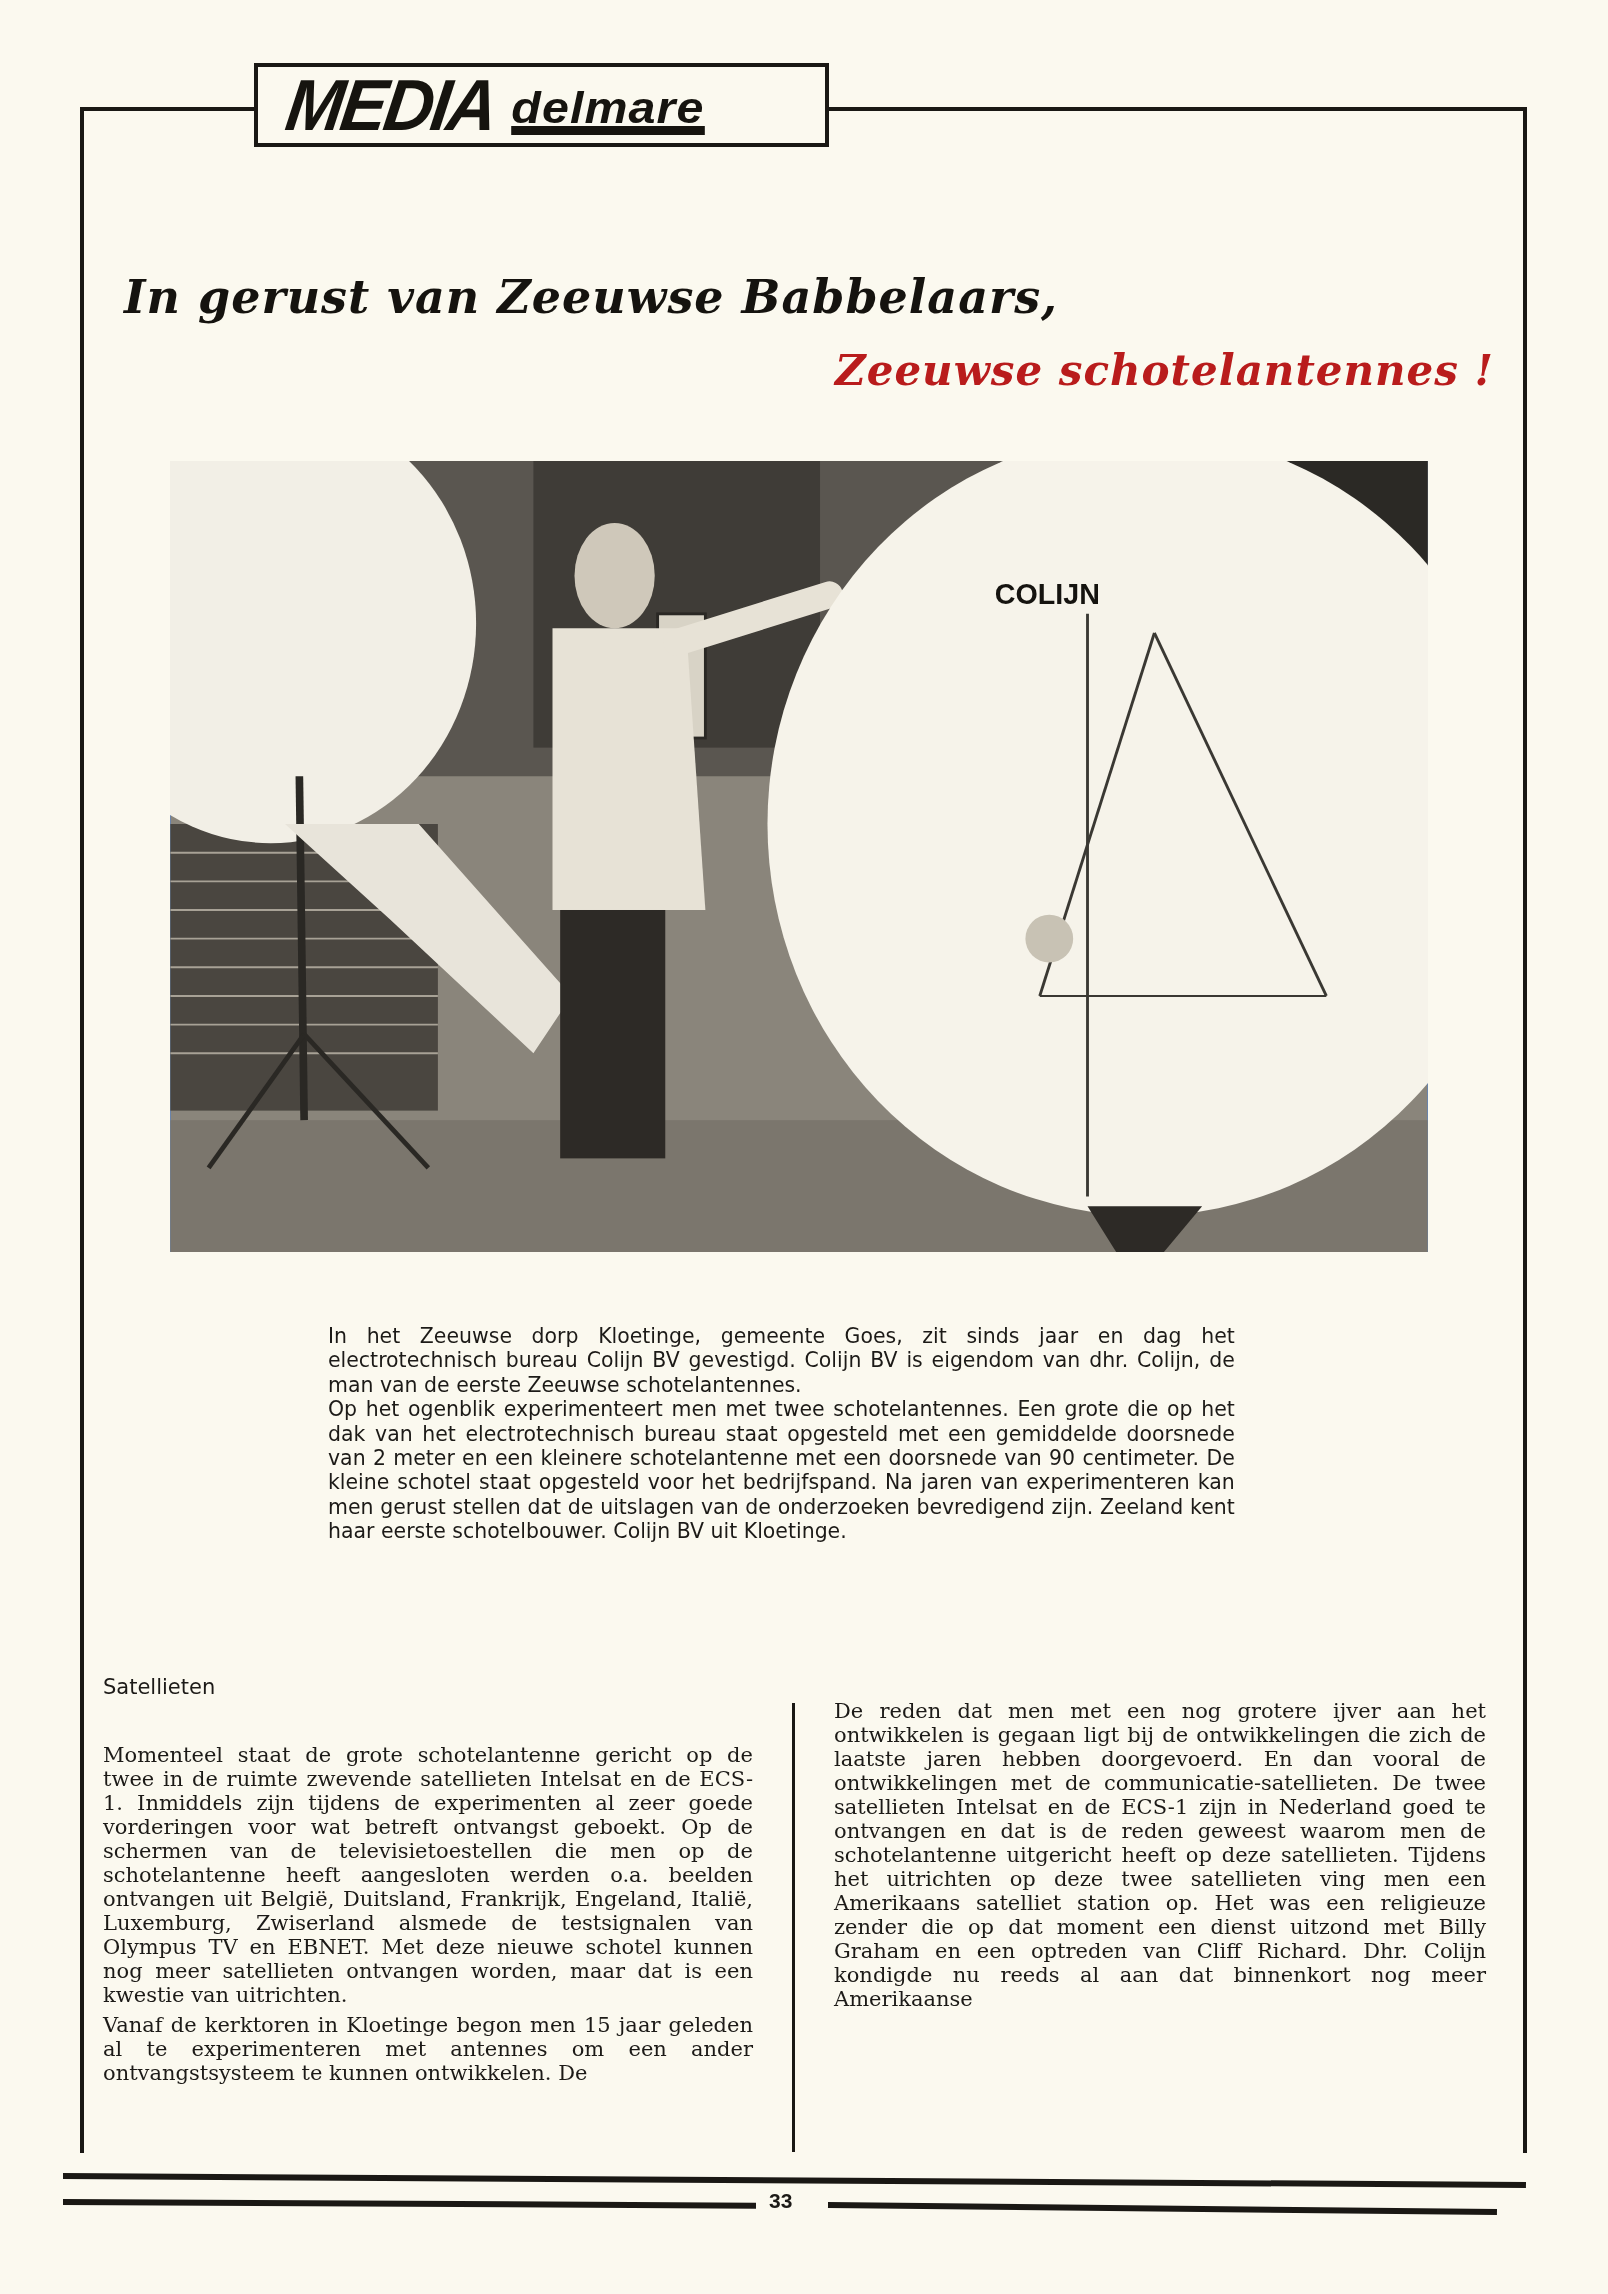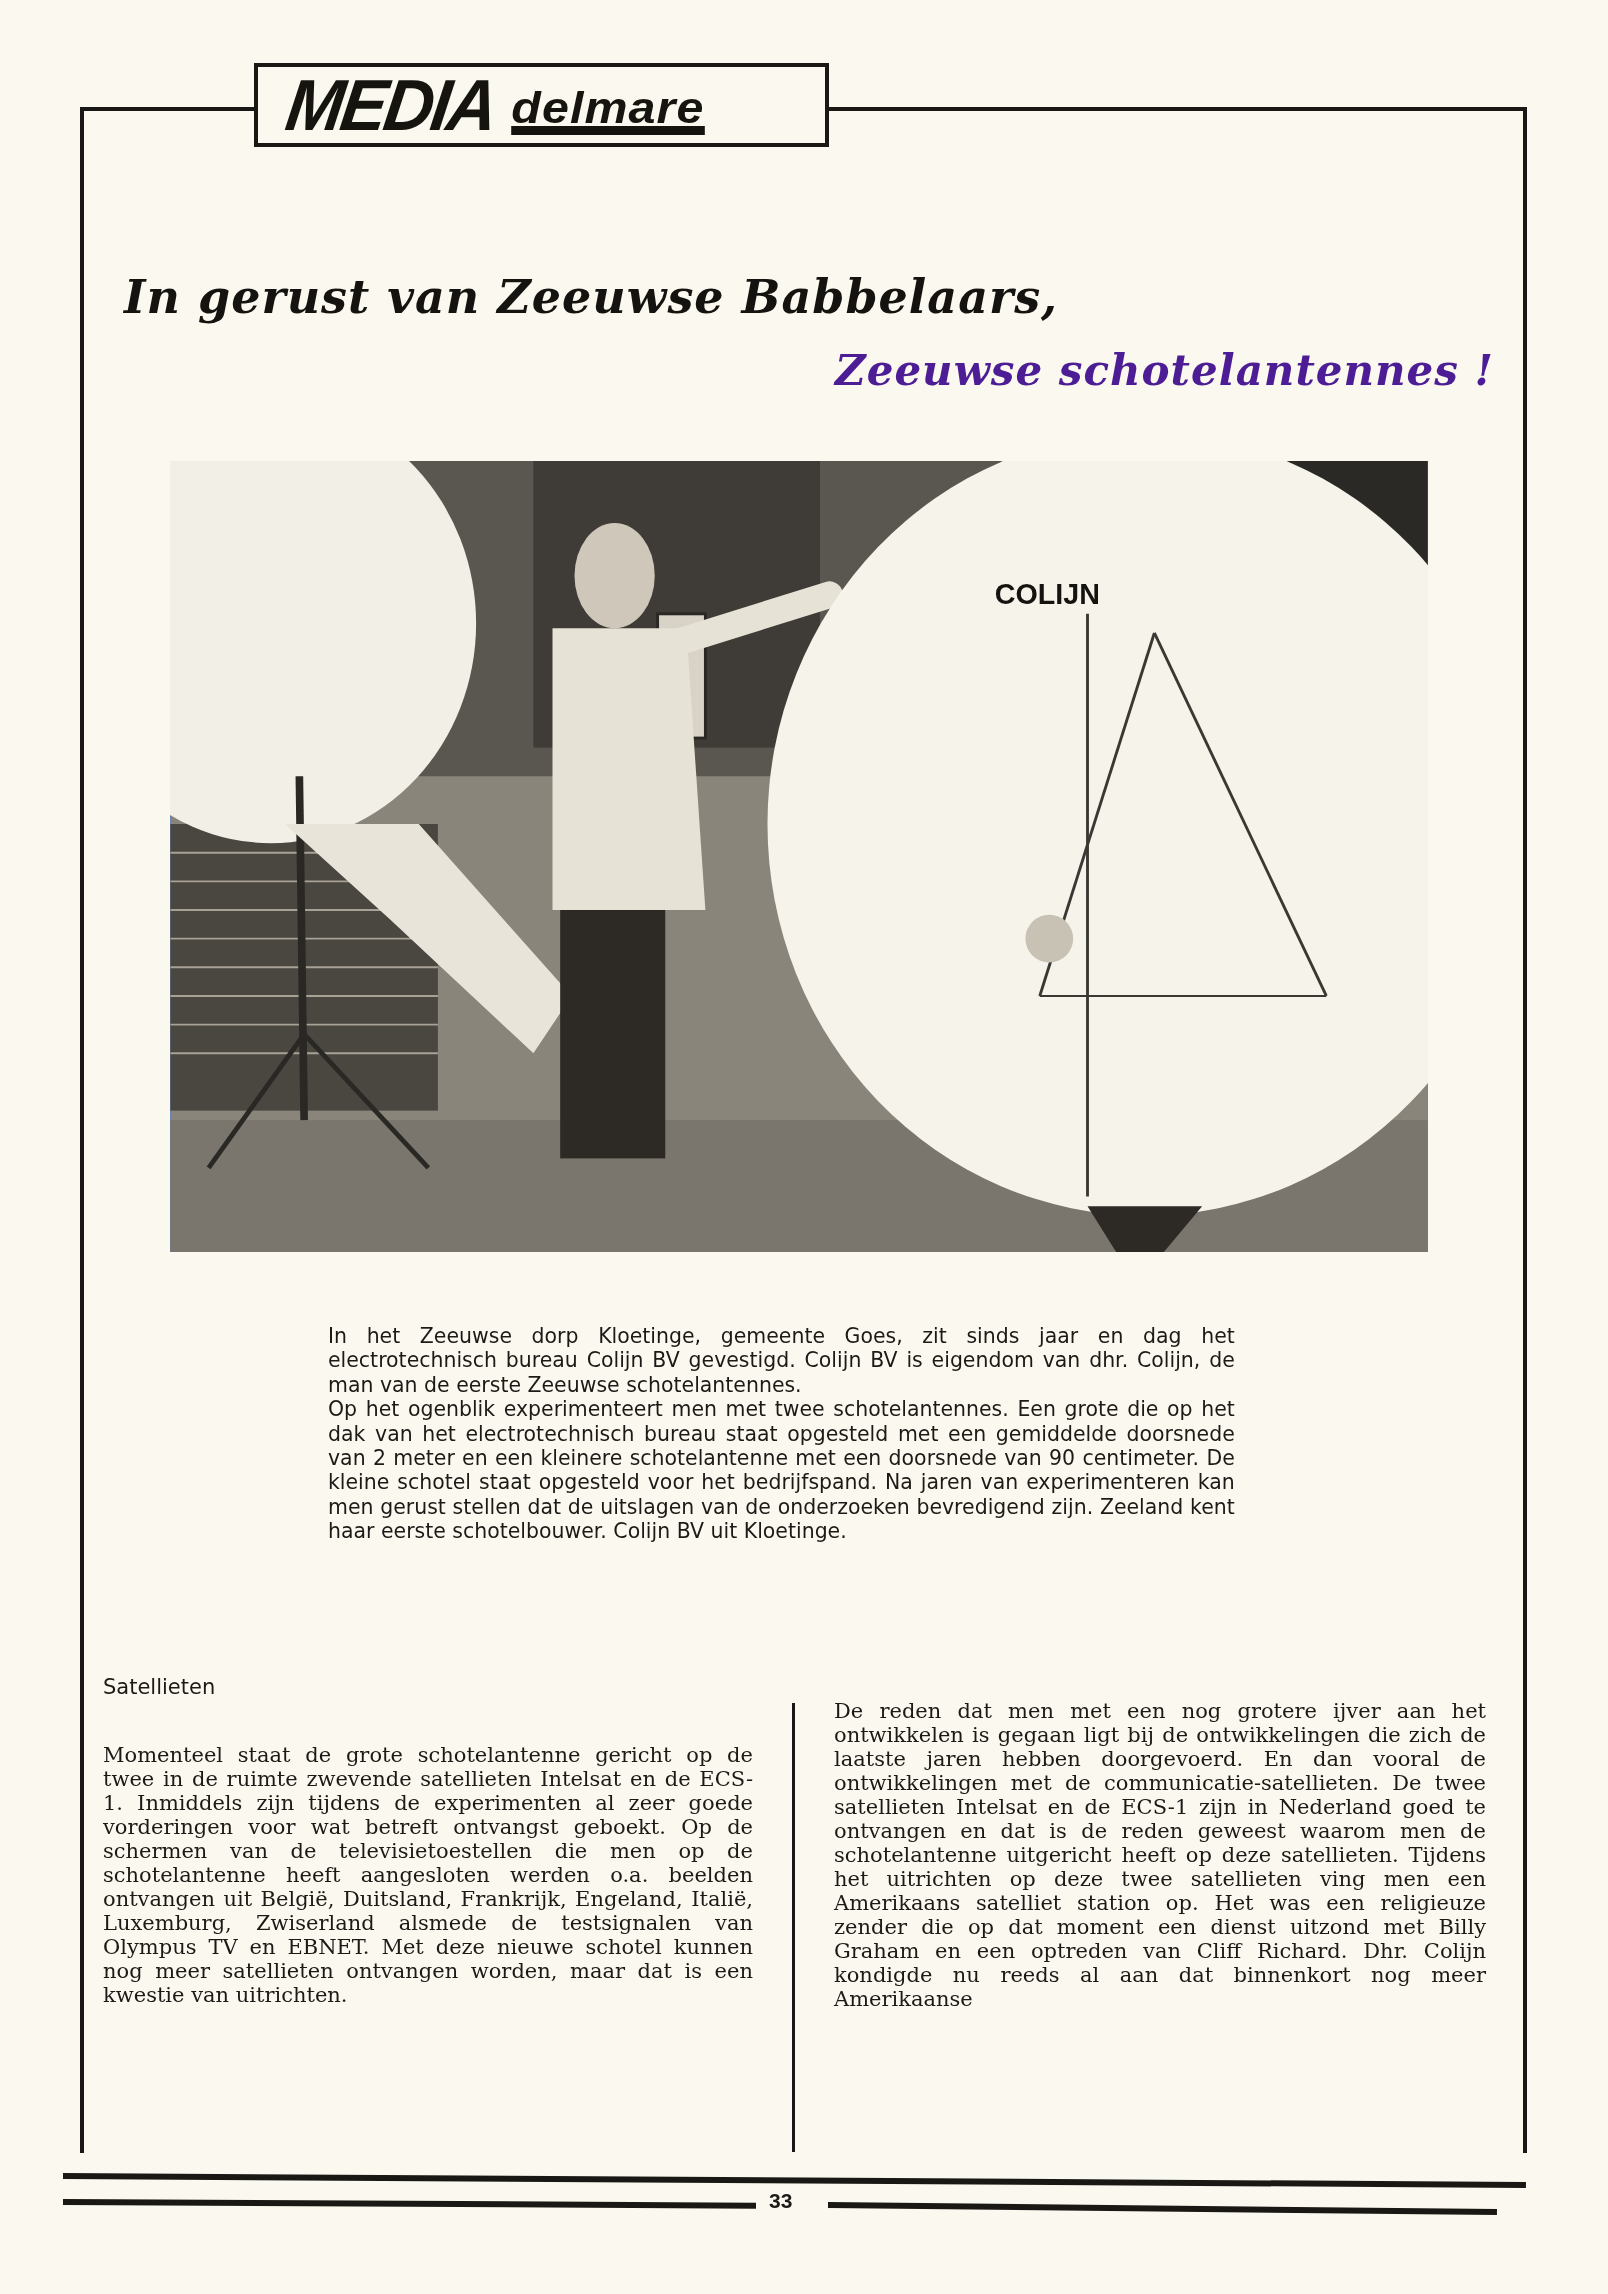--- a/index.html
+++ b/index.html
@@ -32,21 +32,21 @@
       border-bottom:9.6px solid #16140f; line-height:0.85;
     }
     .title1 {
       position:absolute; left:124px; top:270px;
       font-family:"DejaVu Serif", serif; font-style:italic; font-weight:bold;
       font-size:46px; letter-spacing:1px; color:#15130f;
     }
     .title2 {
       position:absolute; left:835px; top:346px;
       font-family:"DejaVu Serif", serif; font-style:italic; font-weight:bold;
-      font-size:42px; letter-spacing:1px; color:#4c1d95;
+      font-size:42px; letter-spacing:1px; color:#b91c1c;
     }
     .photo {
       position:absolute; left:170px; top:461px; width:1258px; height:791px;
       background:#3b82f6; overflow:hidden;
     }
     .photo svg { display:block; }
     .intro {
       position:absolute; left:328px; top:1324px; width:908px;
       font-family:"DejaVu Sans", sans-serif; font-size:22px; line-height:24.4px;
       text-align:justify; transform:scaleX(0.93); transform-origin:left top;
@@ -144,20 +144,21 @@
 
 <div class="intro">
   <p>In het Zeeuwse dorp Kloetinge, gemeente Goes, zit sinds jaar en dag het electrotechnisch bureau Colijn BV gevestigd. Colijn BV is eigendom van dhr. Colijn, de man van de eerste Zeeuwse schotelantennes.</p>
   <p>Op het ogenblik experimenteert men met twee schotelantennes. Een grote die op het dak van het electrotechnisch bureau staat opgesteld met een gemiddelde doorsnede van 2 meter en een kleinere schotelantenne met een doorsnede van 90 centimeter. De kleine schotel staat opgesteld voor het bedrijfspand. Na jaren van experimenteren kan men gerust stellen dat de uitslagen van de onderzoeken bevredigend zijn. Zeeland kent haar eerste schotelbouwer. Colijn BV uit Kloetinge.</p>
 </div>
 
 <div class="section-heading">Satellieten</div>
 
 <div class="col col-left">
   <p>Momenteel staat de grote schotelantenne gericht op de twee in de ruimte zwevende satellieten Intelsat en de ECS-1. Inmiddels zijn tijdens de experimenten al zeer goede vorderingen voor wat betreft ontvangst geboekt. Op de schermen van de televisietoestellen die men op de schotelantenne heeft aangesloten werden o.a. beelden ontvangen uit België, Duitsland, Frankrijk, Engeland, Italië, Luxemburg, Zwiserland alsmede de testsignalen van Olympus TV en EBNET. Met deze nieuwe schotel kunnen nog meer satellieten ontvangen worden, maar dat is een kwestie van uitrichten.</p>
+  <p>Vanaf de kerktoren in Kloetinge begon men 15 jaar geleden al te experimenteren met antennes om een ander ontvangstsysteem te kunnen ontwikkelen. De</p>
 </div>
 
 <div class="col-divider"></div>
 
 <div class="col col-right">
   <p>De reden dat men met een nog grotere ijver aan het ontwikkelen is gegaan ligt bij de ontwikkelingen die zich de laatste jaren hebben doorgevoerd. En dan vooral de ontwikkelingen met de communicatie-satellieten. De twee satellieten Intelsat en de ECS-1 zijn in Nederland goed te ontvangen en dat is de reden geweest waarom men de schotelantenne uitgericht heeft op deze satellieten. Tijdens het uitrichten op deze twee satellieten ving men een Amerikaans satelliet station op. Het was een religieuze zender die op dat moment een dienst uitzond met Billy Graham en een optreden van Cliff Richard. Dhr. Colijn kondigde nu reeds al aan dat binnenkort nog meer Amerikaanse</p>
 </div>
 
 <div class="footer-rule1"></div>
 <div class="footer-rule2">

